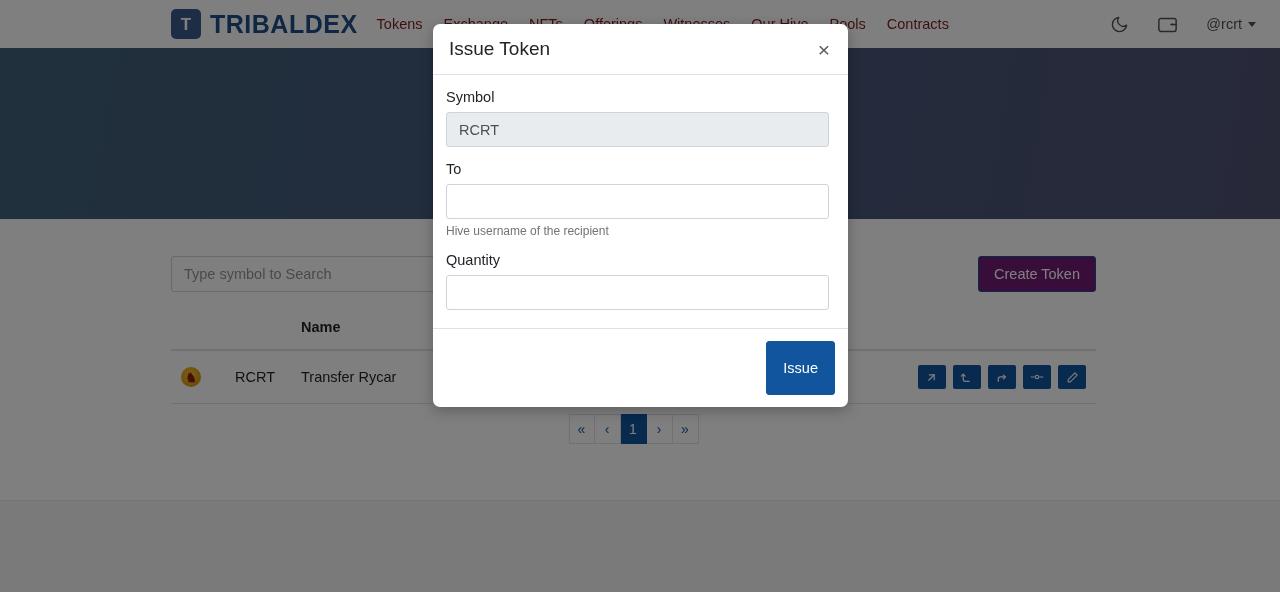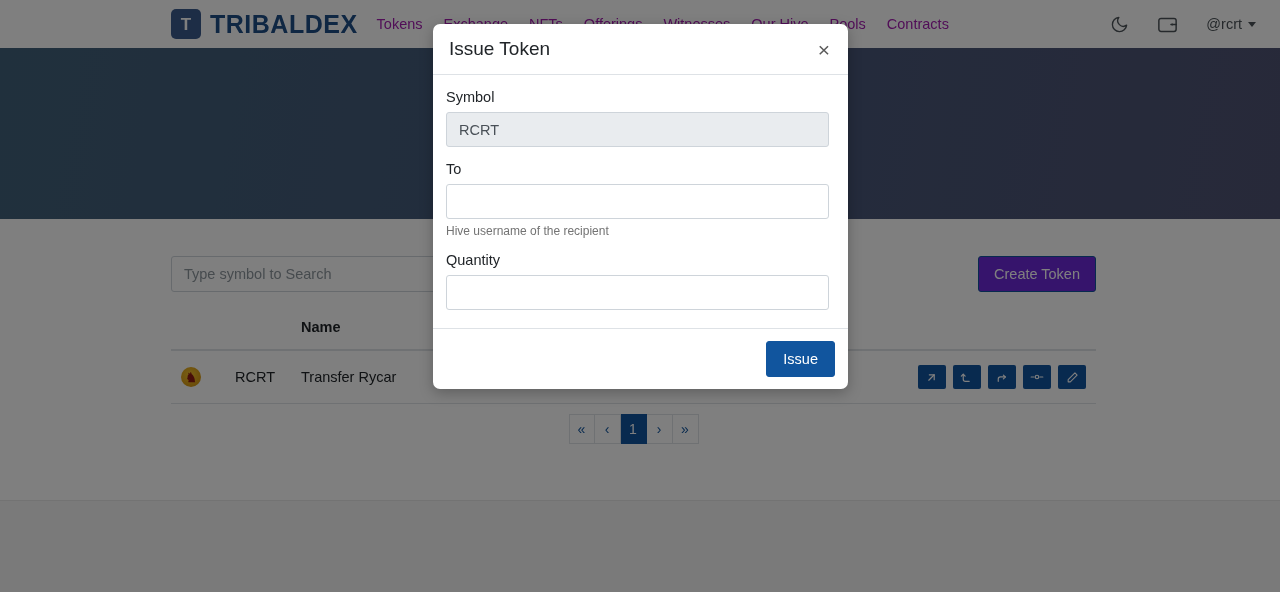--- a/index.html
+++ b/index.html
@@ -27,21 +27,21 @@
     background: #3b5a8c;
     display: flex; align-items: center; justify-content: center;
     color: #fff; font-weight: 700; font-size: 17px; line-height: 1;
   }
   .brand-name {
     font-size: 25px; font-weight: 700; letter-spacing: .5px;
     color: #1f4e87;
   }
   .nav-links { display: flex; align-items: center; gap: 21px; margin-left: 19px; }
   .nav-link {
-    font-size: 14.5px; color: #a21caf; white-space: nowrap; cursor: pointer;
+    font-size: 14.5px; color: #7f1d1d; white-space: nowrap; cursor: pointer;
   }
   .nav-right {
     margin-left: auto; display: flex; align-items: center; gap: 28px;
   }
   .icon-btn { cursor: pointer; display: flex; align-items: center; color: #4c5358; }
   .user-menu {
     display: flex; align-items: center; gap: 6px;
     font-size: 14.5px; color: #4c5358; cursor: pointer;
   }
   .caret {
@@ -65,21 +65,21 @@
   }
   .search-input {
     width: 530px; height: 36px;
     border: 1px solid #ced4da; border-radius: 3px;
     padding: 0 12px; font-size: 14.5px; color: #495057;
     background: #fff; outline: none;
   }
   .search-input::placeholder { color: #8d969d; }
   .btn-primary {
     height: 36px; padding: 0 15px;
-    background: #6d28d9; border: 1px solid #11559e; border-radius: 3px;
+    background: #701a75; border: 1px solid #11559e; border-radius: 3px;
     color: #fff; font-size: 14.5px; cursor: pointer;
     font-family: "Liberation Sans", sans-serif;
   }
 
   
   table.tokens { width: 100%; border-collapse: collapse; margin-top: 19px; }
   table.tokens th {
     text-align: left; font-size: 14.5px; font-weight: 700; color: #212529;
     padding: 8px 10px 14px 10px; border-bottom: 2px solid #dee2e6;
   }
@@ -155,21 +155,21 @@
   }
   .form-control[disabled] { background: #e9ecef; color: #495057; }
   .form-help { font-size: 12px; color: #737373; margin: 5px 0 0 0; }
   .form-group { margin-bottom: 14px; }
   .form-group:last-child { margin-bottom: 8px; }
   .modal-footer {
     display: flex; justify-content: flex-end;
     padding: 12px 13px; border-top: 1px solid #dee2e6;
   }
   .btn-issue {
-    height: 36px; padding: 0 16px;
+    height: 54px; padding: 0 16px;
     background: #11559e; border: 1px solid #11559e; border-radius: 3px;
     color: #fff; font-size: 14.5px; cursor: pointer;
     font-family: "Liberation Sans", sans-serif;
   }
 </style>
 </head>
 <body>
 
 <div class="page">
 

